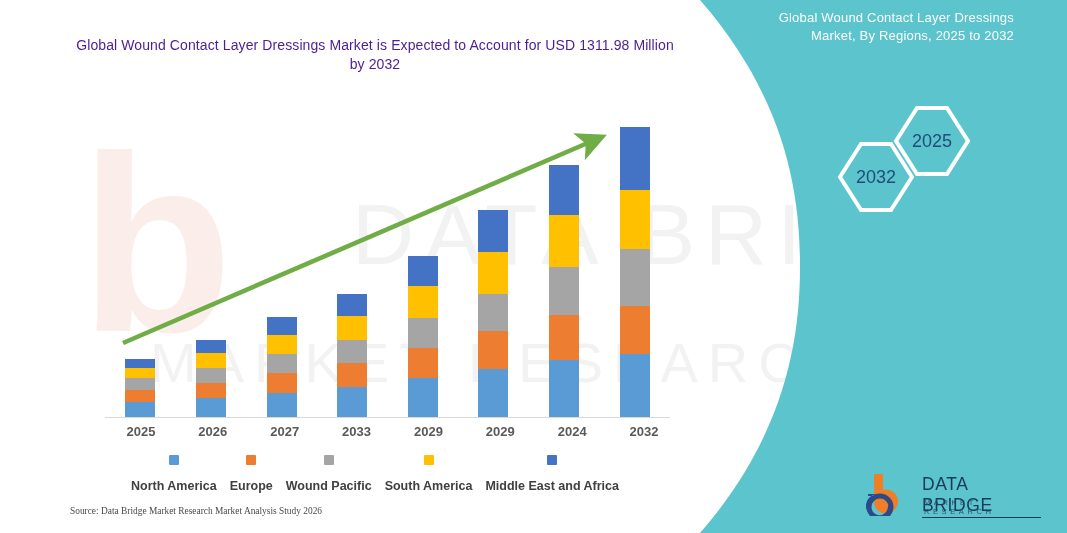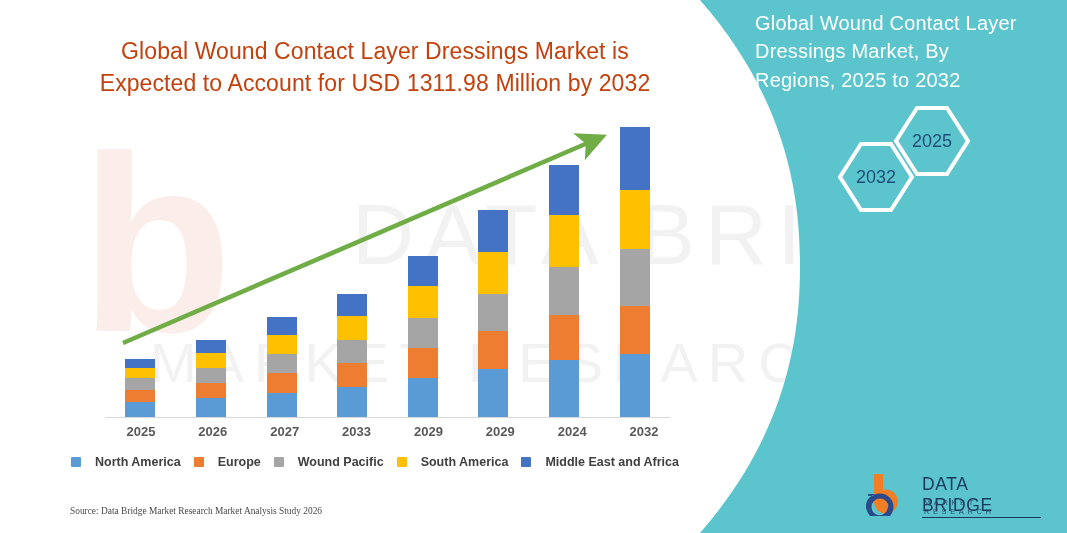--- a/index.html
+++ b/index.html
@@ -39,40 +39,40 @@
   }
   .wm-data { left: 352px; top: 185px; font-size: 86px; }
   .wm-market { left: 150px; top: 330px; font-size: 56px; }
 
   
   .chart-title {
     position: absolute;
     left: 70px; top: 36px;
     width: 610px;
     text-align: center;
-    font-size: 23px;
+    font-size: 14px;
     line-height: 1.38;
-    color: #c2410c;
+    color: #4c1d95;
     letter-spacing: 0.1px;
   }
 
   
   .teal-panel {
     position: absolute;
     left: 0; top: 0;
     width: 1067px; height: 533px;
     pointer-events: none;
   }
   .panel-title {
     position: absolute;
-    right: 42px; top: 9px;
+    right: 53px; top: 9px;
     width: 270px;
-    text-align: left;
+    text-align: right;
     color: #ffffff;
-    font-size: 20px;
+    font-size: 13px;
     line-height: 1.42;
     letter-spacing: 0.2px;
   }
   .hex {
     position: absolute;
     display: flex;
     align-items: center;
     justify-content: center;
     color: #1f4e79;
     font-size: 18px;
@@ -153,21 +153,21 @@
   .legend {
     position: absolute;
     left: 70px; top: 455px;
     width: 610px;
     display: flex;
     justify-content: center;
     align-items: center;
     gap: 13px;
     flex-wrap: nowrap;
   }
-  .legend-item { display: flex; align-items: center; gap: 14px; }
+  .legend-item { display: flex; align-items: center; gap: 14px; flex-direction: column; }
   .legend-swatch { width: 10px; height: 10px; border-radius: 1px; }
   .legend-label { font-size: 12.5px; font-weight: 700; color: #404040; white-space: nowrap; }
 
   .footer {
     position: absolute;
     left: 70px; top: 506px;
     width: 620px;
     display: flex;
     justify-content: space-between;
     font-family: "Liberation Serif", serif;

